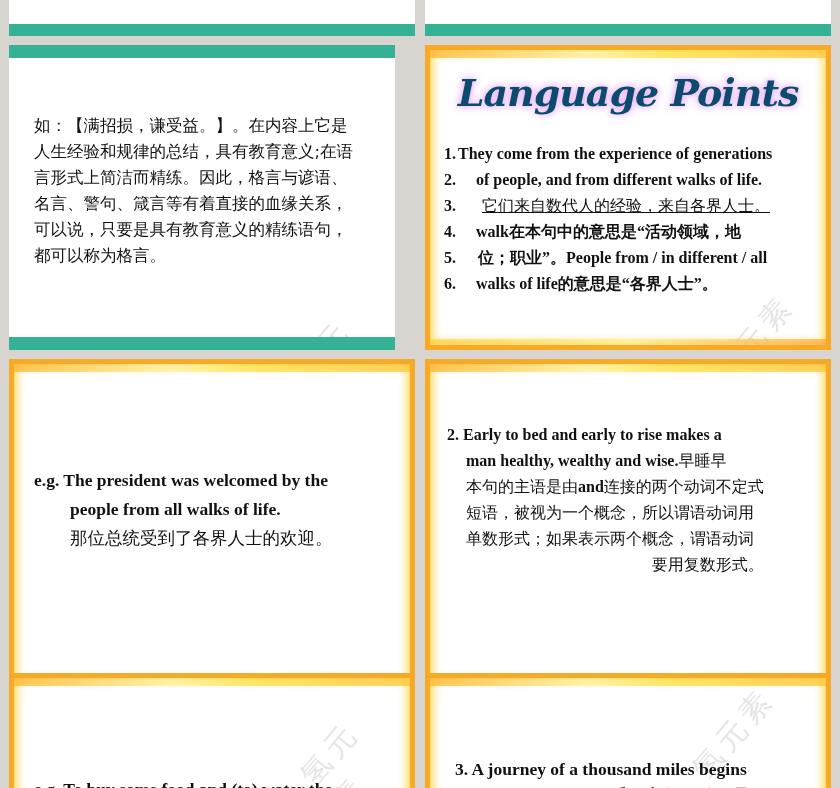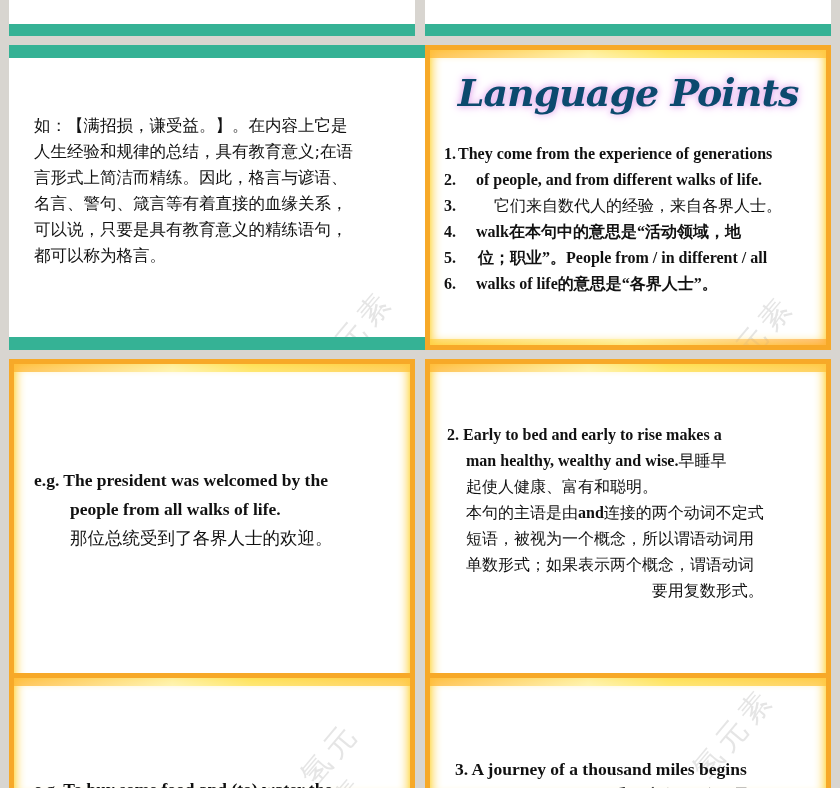--- a/index.html
+++ b/index.html
@@ -57,21 +57,21 @@
 <body>
 
 <div class="slide teal-slide" style="left:9px; top:0; width:406px; height:36px;">
   <div class="teal-bar" style="top:24px;"></div>
 </div>
 
 <div class="slide teal-slide" style="left:425px; top:0; width:406px; height:36px;">
   <div class="teal-bar" style="top:24px;"></div>
 </div>
 
-<div class="slide teal-slide" style="left:9px; top:45px; width:422px; height:305px;">
+<div class="slide teal-slide" style="left:9px; top:45px; width:386px; height:305px;">
   <div class="teal-bar" style="top:0;"></div>
   <div class="txt cn" style="left:25px; top:68px; width:370px;">
     <div>如：【满招损，谦受益。】。在内容上它是</div>
     <div>人生经验和规律的总结，具有教育意义;在语</div>
     <div>言形式上简洁而精练。因此，格言与谚语、</div>
     <div>名言、警句、箴言等有着直接的血缘关系，</div>
     <div>可以说，只要是具有教育意义的精练语句，</div>
     <div>都可以称为格言。</div>
   </div>
   <div class="watermark" style="left:290px; top:270px;">氢元素</div>
@@ -81,21 +81,21 @@
 <div class="slide gold-slide" style="left:425px; top:45px; width:406px; height:305px;">
   <div class="lp-title">Language Points</div>
   <div class="txt b" style="left:14px; top:91px; font-size:16px;">
     <div class="list-line">
       <span class="num" style="width:14px;">1.</span><span>They come from the experience of generations</span>
     </div>
     <div class="list-line">
       <span class="num">2.</span><span>of people, and from different walks of life.</span>
     </div>
     <div class="list-line">
-      <span class="num">3.</span><span class="cn" style="margin-left:18px;">它们来自数代人的经验，来自各界人士。</span>
+      <span class="num">3.</span><span class="cn" style="margin-left:6px;text-decoration:underline;">它们来自数代人的经验，来自各界人士。</span>
     </div>
     <div class="list-line">
       <span class="num">4.</span><span>walk在本句中的意思是“活动领域，地</span>
     </div>
     <div class="list-line">
       <span class="num">5.</span><span style="margin-left:2px;">位；职业”。People from / in different / all</span>
     </div>
     <div class="list-line">
       <span class="num">6.</span><span>walks of life的意思是“各界人士”。</span>
     </div>
@@ -108,21 +108,20 @@
     <div>e.g. The president was welcomed by the</div>
     <div style="padding-left:36px;">people from all walks of life.</div>
     <div class="cn" style="padding-left:36px;">那位总统受到了各界人士的欢迎。</div>
   </div>
 </div>
 
 <div class="slide gold-slide" style="left:425px; top:359px; width:406px; height:372px;">
   <div class="txt" style="left:17px; top:58px; font-size:16px;">
     <div class="b">2. Early to bed and early to rise makes a</div>
     <div style="padding-left:19px;"><span class="b">man healthy, wealthy and wise.</span><span class="cn">早睡早</span></div>
-    <div class="cn" style="padding-left:19px;">起使人健康、富有和聪明。</div>
     <div class="cn" style="padding-left:19px;"><span>本句的主语是由</span><span class="b" style="font-family:'Liberation Serif',serif;text-align:right;">and</span><span>连接的两个动词不定式</span></div>
     <div class="cn" style="padding-left:19px;">短语，被视为一个概念，所以谓语动词用</div>
     <div class="cn" style="padding-left:19px;">单数形式；如果表示两个概念，谓语动词</div>
     <div class="cn" style="padding-left:19px;text-align:right;">要用复数形式。</div>
   </div>
 </div>
 
 <div class="slide gold-slide" style="left:9px; top:673px; width:406px; height:130px;">
   <div class="watermark" style="left:290px; top:35px;">氢元素</div>
   <div class="txt b" style="left:20px; top:98px; font-size:17.5px;">

